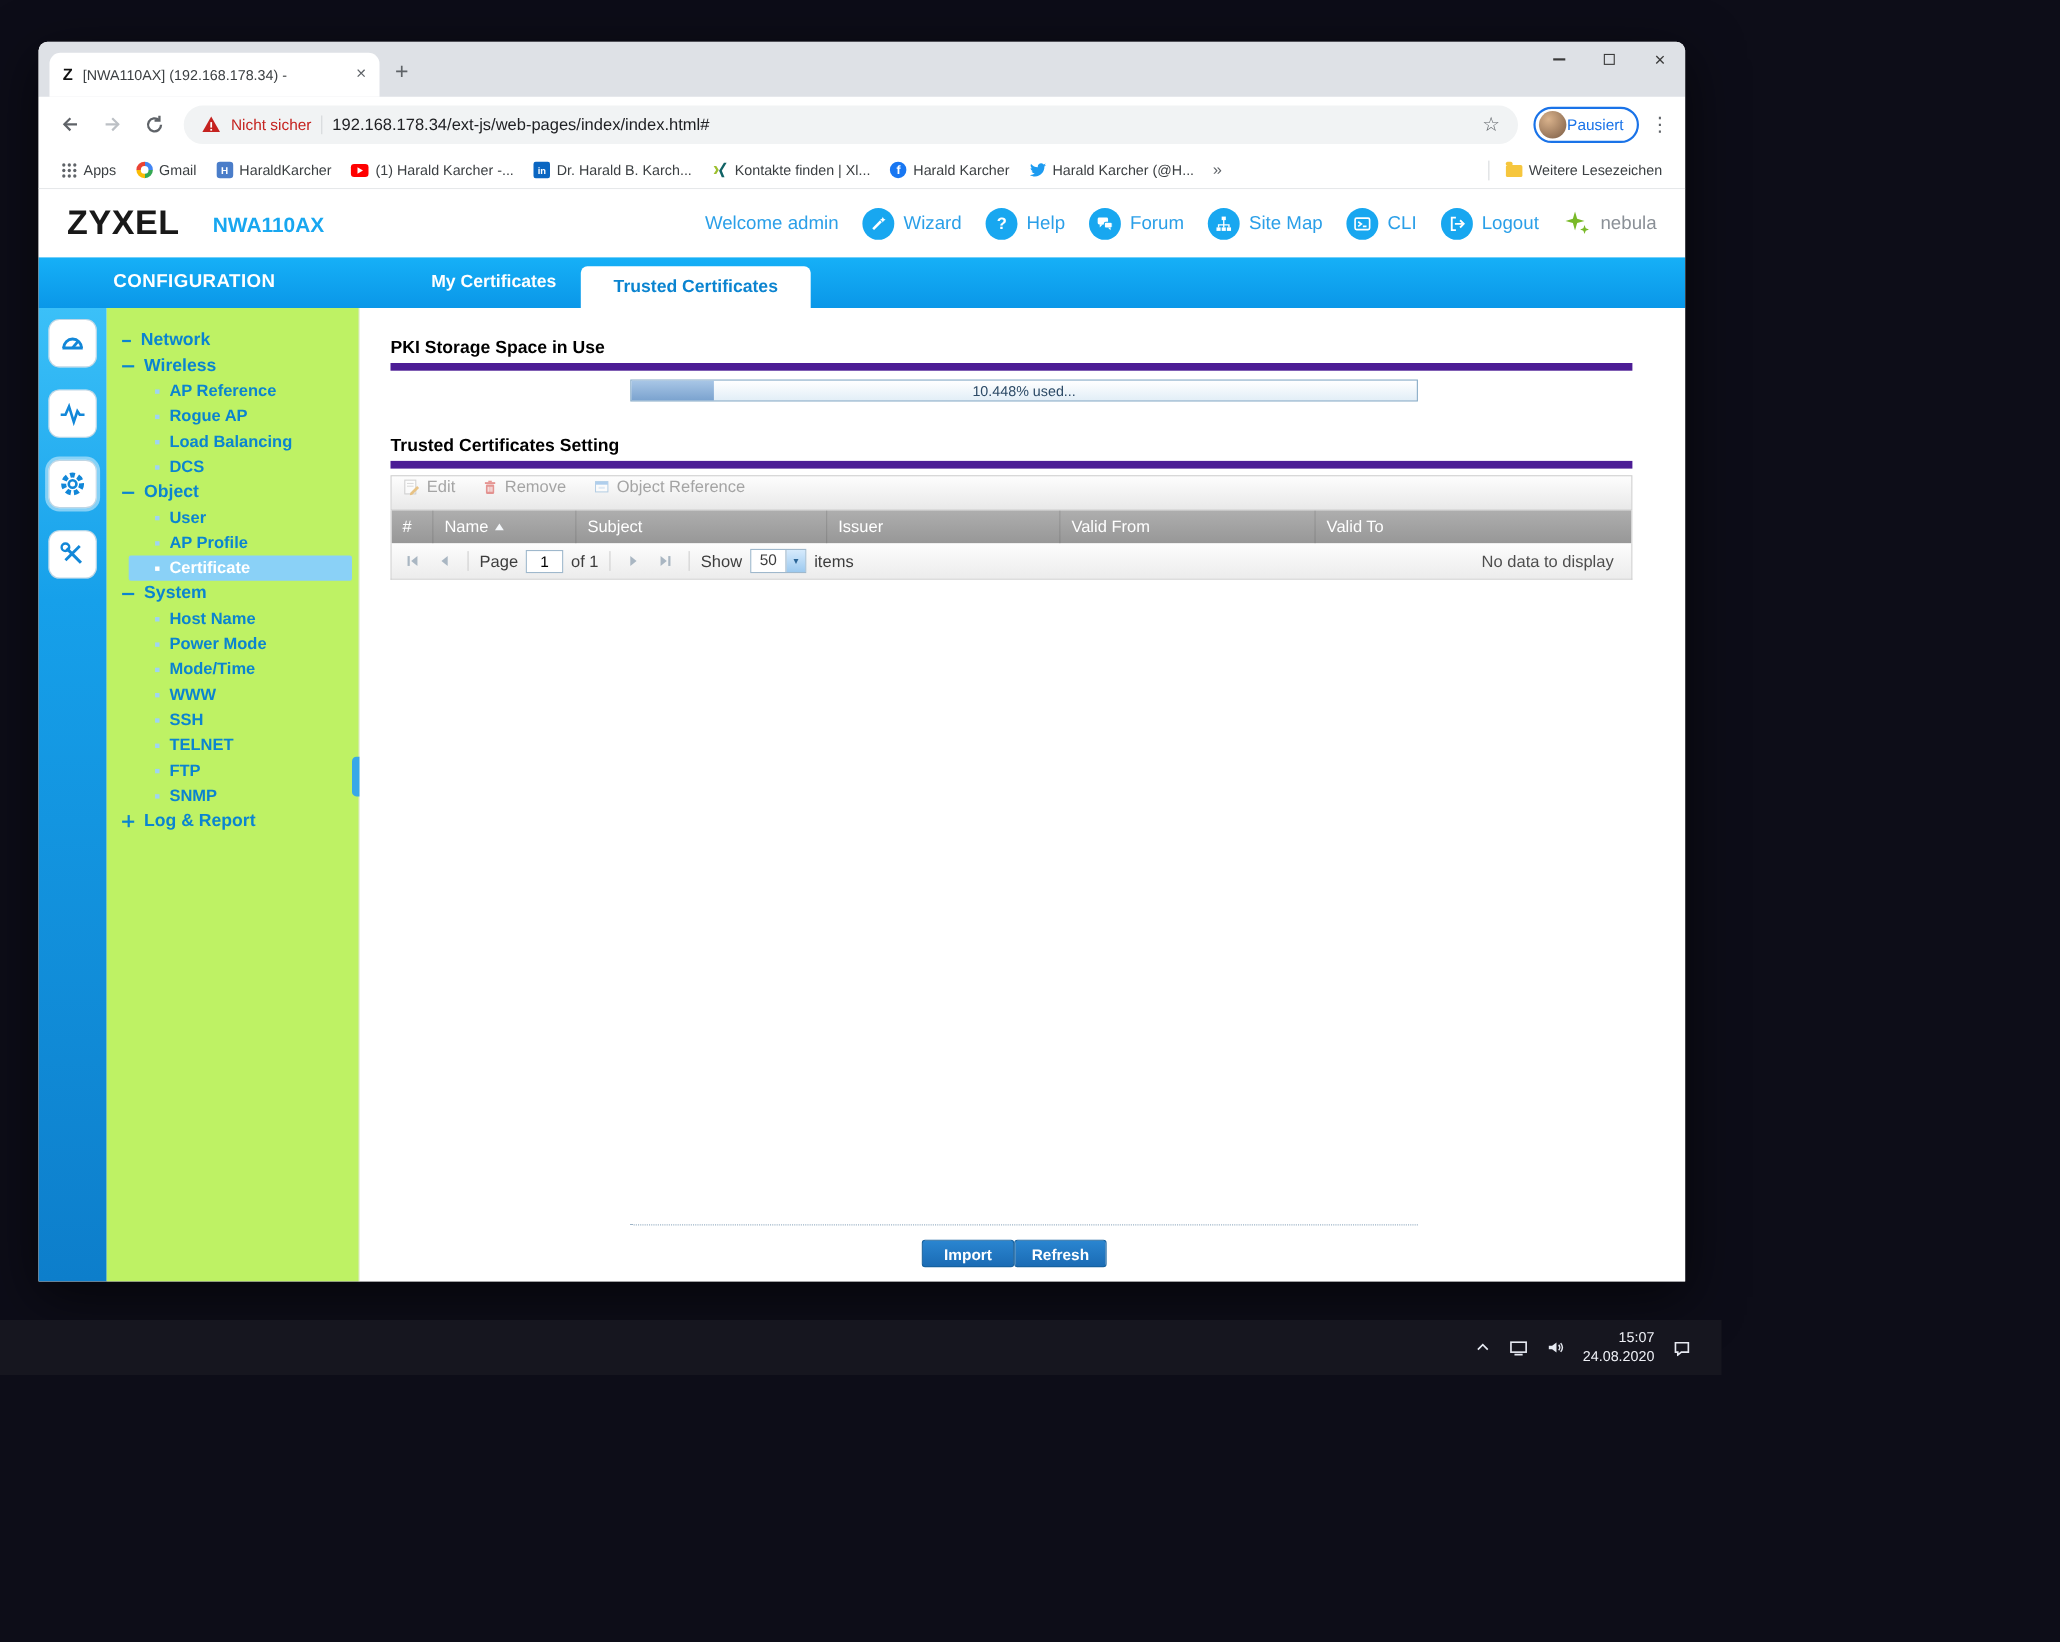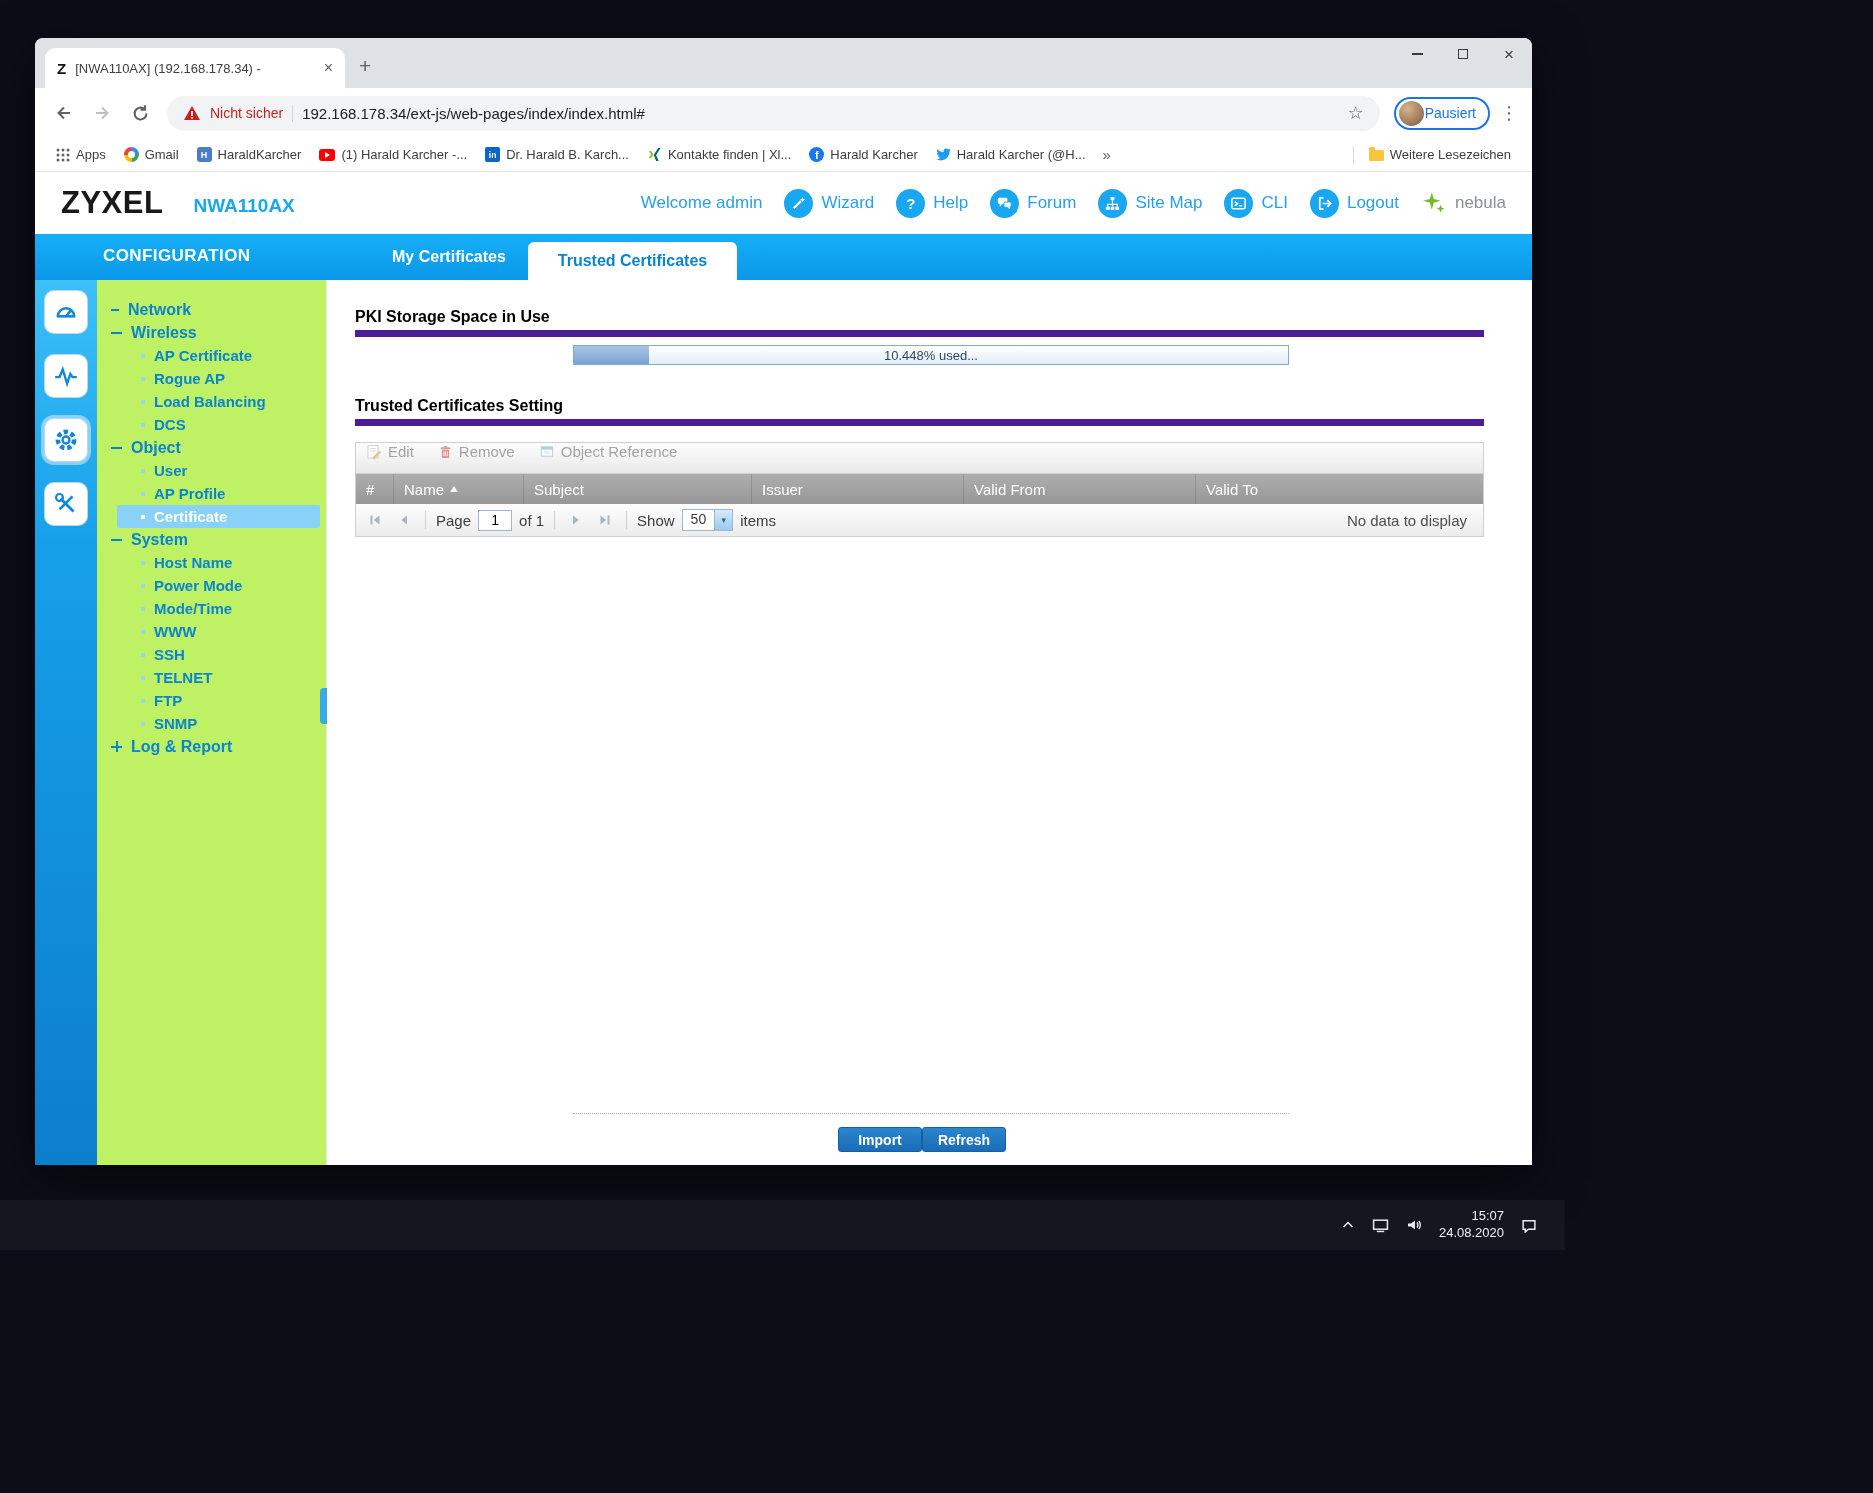--- a/index.html
+++ b/index.html
@@ -76,21 +76,21 @@
 .mk-plus::after{content:"";position:absolute;left:4.5px;top:0;width:2px;height:11px;background:#0b84d0}
 .mk-dot{width:4px;height:4px;background:#9fd4f4}
 .mi.selected .mk-dot{background:#fff}
 
 .content{flex:1;padding:28px 48px 0 28px;position:relative;font-size:15px;background:#fff}
 .sec-h{color:#000000;font-weight:bold;font-size:16px;padding-bottom:4px;border-bottom:7px solid #4c1d95}
 .sec-h.second{margin-top:32px}
 .pbar{margin:8px 0 0 218px;width:716px;height:20px;border:1px solid #86aac6;background:linear-gradient(#ffffff,#e2eef7);position:relative}
 .pbar-fill{position:absolute;left:0;top:0;bottom:0;background:linear-gradient(#a8c6e6,#7ba3cf)}
 .pbar-text{position:absolute;inset:0;display:flex;align-items:center;justify-content:center;font-size:13px;color:#2c4a66}
-.grid-toolbar{margin-top:16px;border:1px solid #cfcfcf;background:linear-gradient(#fdfdfd,#e9e9e9);height:32px;display:flex;align-items:flex-start;padding:0 10px;gap:24px}
+.grid-toolbar{margin-top:6px;border:1px solid #cfcfcf;background:linear-gradient(#fdfdfd,#e9e9e9);height:32px;display:flex;align-items:flex-end;padding:12px 10px;gap:24px}
 .tb-item{display:flex;align-items:center;gap:6px;color:#a4a4a4;font-size:15px}
 .tb-item svg{opacity:.6}
 .gridhead{display:flex;align-items:center;background:linear-gradient(#aeaeae,#979797);color:#fff;font-size:15px;height:30px;border-left:1px solid #cfcfcf;border-right:1px solid #cfcfcf}
 .col{padding:0 10px;display:flex;align-items:center;gap:6px;height:100%;border-right:1px solid rgba(0,0,0,.12)}
 .c0{width:38px}.c1{width:130px}.c2{width:228px}.c3{width:212px}.c4{width:232px}.c5{flex:1;border-right:none}
 .sort-asc{width:0;height:0;border-left:4.5px solid transparent;border-right:4.5px solid transparent;border-bottom:6.5px solid #f4f7fa}
 .pager{border:1px solid #cfcfcf;border-top:none;background:linear-gradient(#fdfdfd,#ececec);height:33px;display:flex;align-items:center;padding:0 8px;font-size:15px;color:#3d3d3d;gap:7px}
 .pg-btn{display:flex;align-items:center;justify-content:center;width:22px;height:22px}
 .pg-sep{width:1px;height:18px;background:#d0d0d0;margin:0 3px}
 .pg-input{width:34px;height:21px;border:1px solid #9fb8cc;text-align:center;font-size:14px;font-family:"Liberation Sans",sans-serif;background:#fff}
@@ -344,21 +344,21 @@
       <div class="mi l1">
           <span class="mk mk-dash"></span>
           <span>Network</span>
         </div>
       <div class="mi l1">
           <span class="mk mk-minus"></span>
           <span>Wireless</span>
         </div>
       <div class="mi l2">
           <span class="mk mk-dot"></span>
-          <span>AP Certificate</span>
+          <span>AP Reference</span>
         </div>
       <div class="mi l2">
           <span class="mk mk-dot"></span>
           <span>Rogue AP</span>
         </div>
       <div class="mi l2">
           <span class="mk mk-dot"></span>
           <span>Load Balancing</span>
         </div>
       <div class="mi l2">

